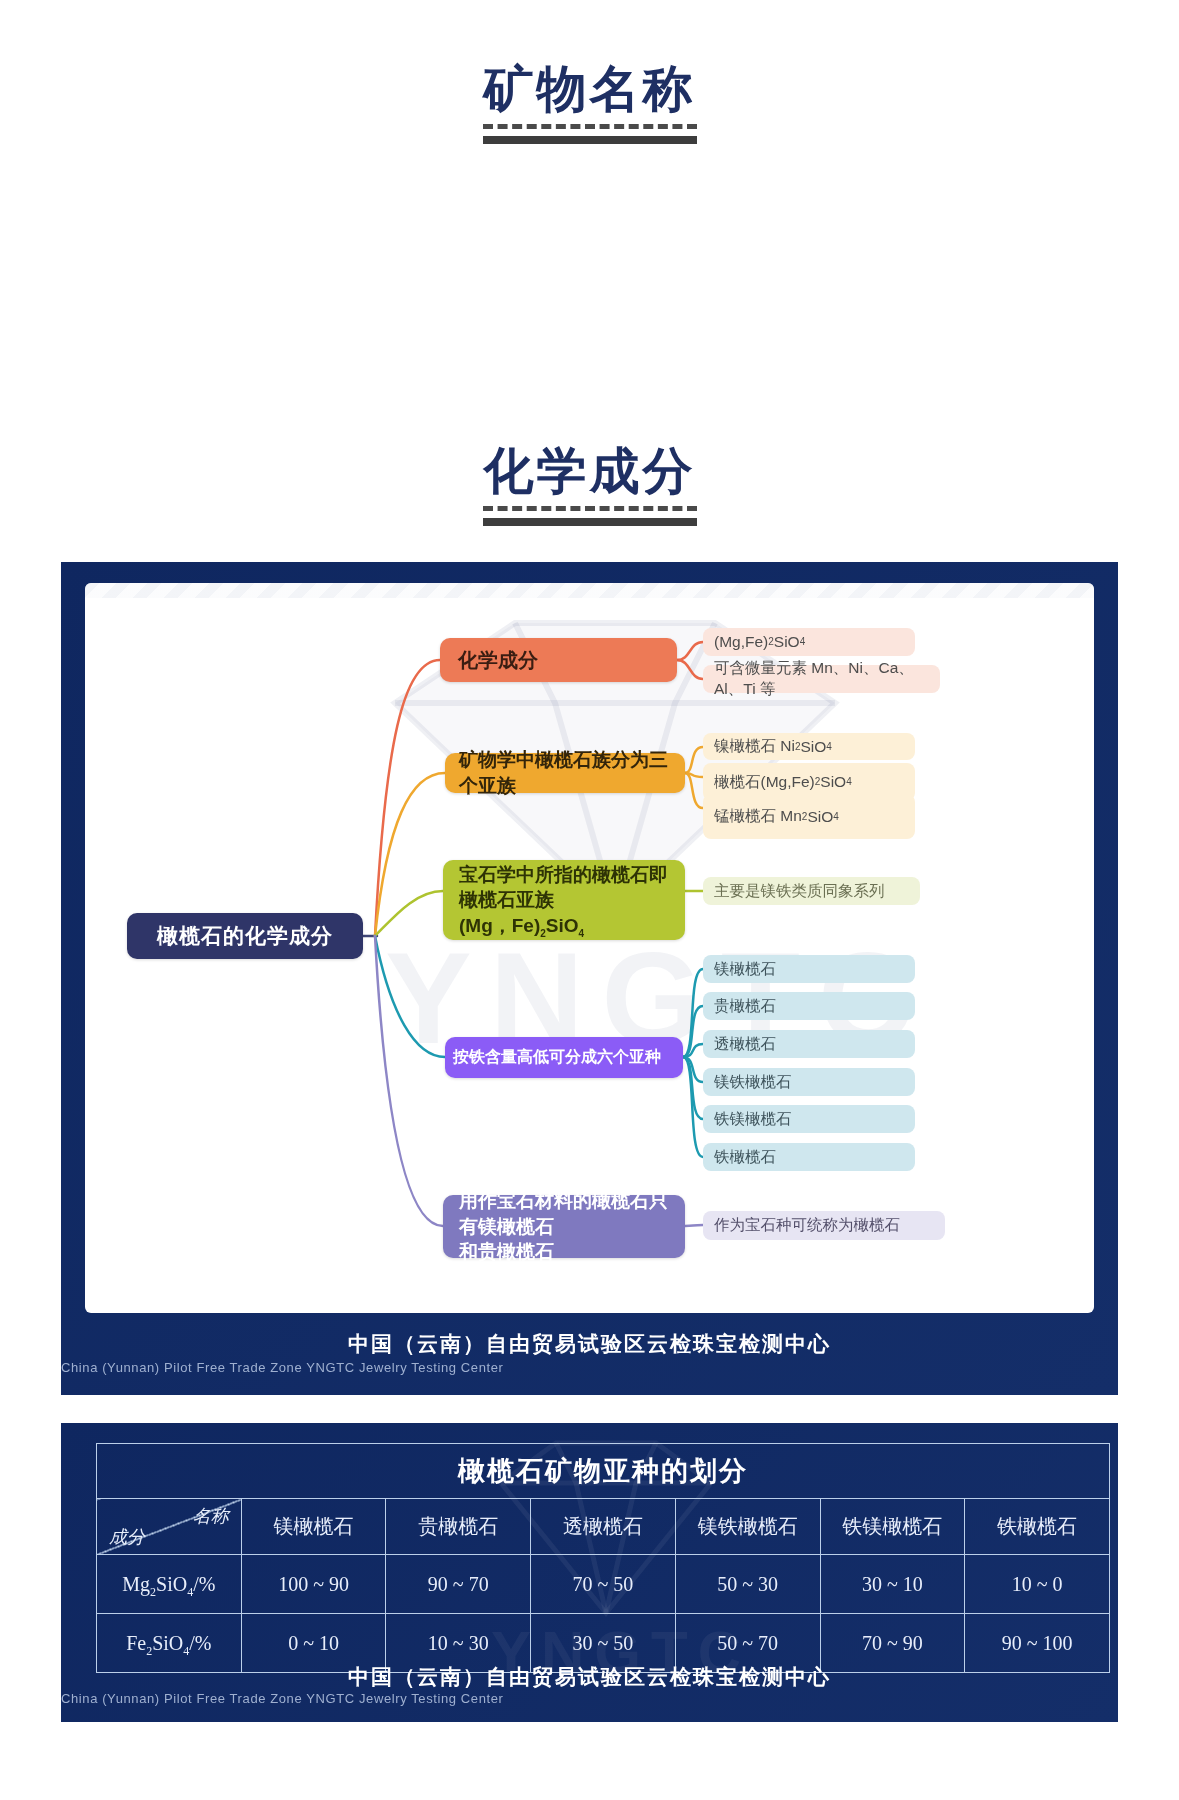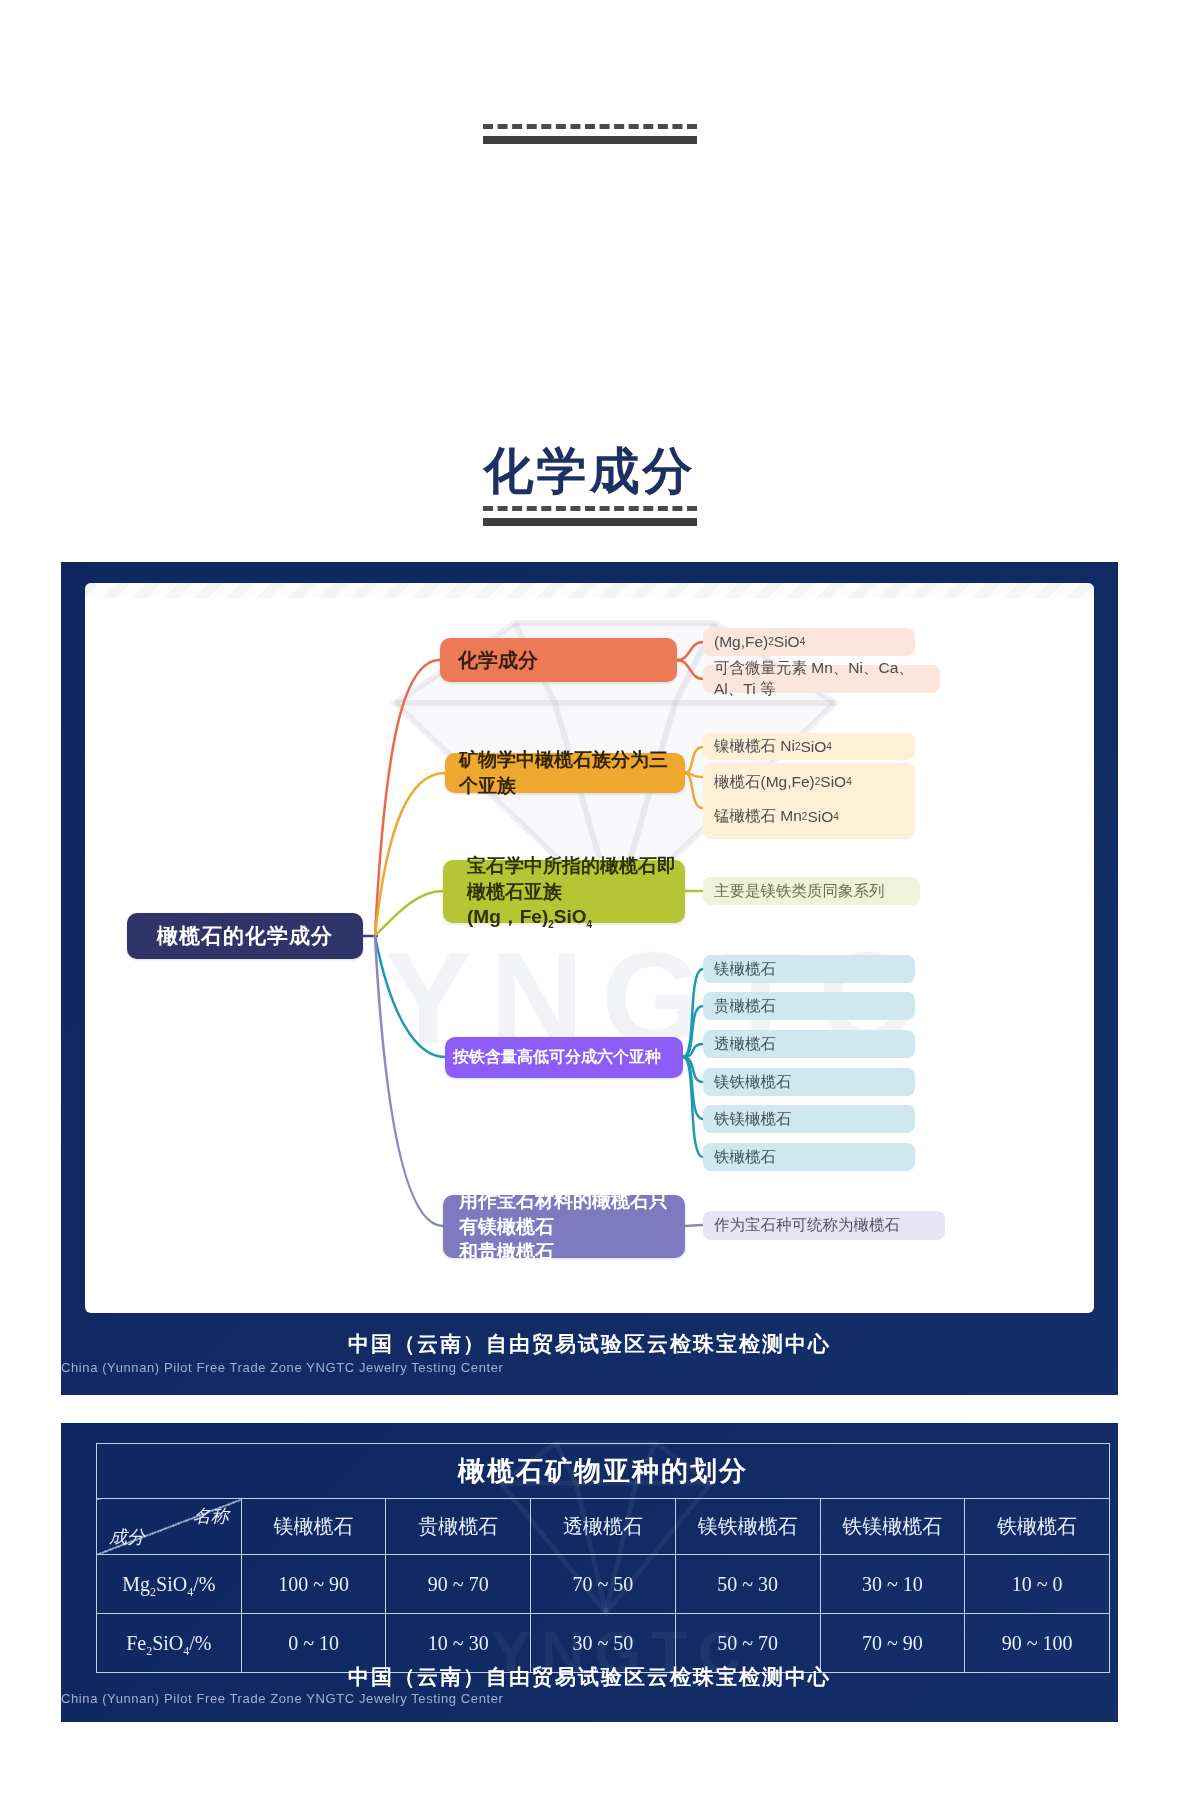--- a/index.html
+++ b/index.html
@@ -43,22 +43,22 @@
 
   .node,.child{position:absolute;box-sizing:border-box;display:flex;align-items:center;}
   .node{border-radius:10px;font-weight:bold;box-shadow:0 1px 3px rgba(0,0,0,.15);}
   .child{border-radius:8px;font-size:15.5px;color:#4d4d4d;padding-left:11px;}
 
   .root-node{left:42px;top:330px;width:236px;height:46px;background:#2f3568;color:#ffffff;
              font-size:21px;justify-content:center;letter-spacing:1px;}
 
   .b1{left:355px;top:55px;width:237px;height:44px;background:#ed7a56;color:#3a1d12;font-size:20px;padding-left:18px;}
   .b2{left:360px;top:170px;width:240px;height:40px;background:#efa82f;color:#33250a;font-size:19px;padding-left:14px;}
-  .b3{left:358px;top:277px;width:242px;height:63px;background:#b4c633;color:#2e3305;font-size:19px;
-      padding-left:24px;flex-direction:column;align-items:flex-start;justify-content:center;line-height:1.35;}
+  .b3{left:358px;top:277px;width:242px;height:80px;background:#b4c633;color:#2e3305;font-size:19px;
+      padding-left:16px;flex-direction:column;align-items:flex-start;justify-content:center;line-height:1.35;}
   .b4{left:360px;top:454px;width:238px;height:41px;background:#8b5cf6;color:#ffffff;font-size:16px;padding-left:8px;}
   .b5{left:358px;top:612px;width:242px;height:63px;background:#7f79bf;color:#ffffff;font-size:19px;
       padding-left:16px;flex-direction:column;align-items:flex-start;justify-content:center;line-height:1.35;}
 
   .c-pink{background:#fbe5dd;}
   .c-cream{background:#fdf0d7;}
   .c-green{background:#eff3d9;color:#6a6f52;}
   .c-teal{background:#cfe7ee;color:#3f545c;}
   .c-purple{background:#e7e5f3;color:#54506b;}
 
@@ -91,20 +91,21 @@
       background-image:linear-gradient(to bottom right,transparent 49.3%,#bcd0ea 49.3% 50.7%,transparent 50.7%);font-style:italic;}
   .corner-top{position:absolute;top:5px;right:12px;font-size:18px;}
   .corner-bottom{position:absolute;bottom:5px;left:12px;font-size:18px;}
   .col0{width:146px;}
 </style>
 </head>
 <body>
 
 <div class="page">
 
+  <h1 class="sec-title t1">矿物名称</h1>
   <div class="title-divider u1">
     <div class="dash"></div>
     <div class="bar"></div>
   </div>
 
 
   <h1 class="sec-title t2">化学成分</h1>
   <div class="title-divider u2">
     <div class="dash"></div>
     <div class="bar"></div>

